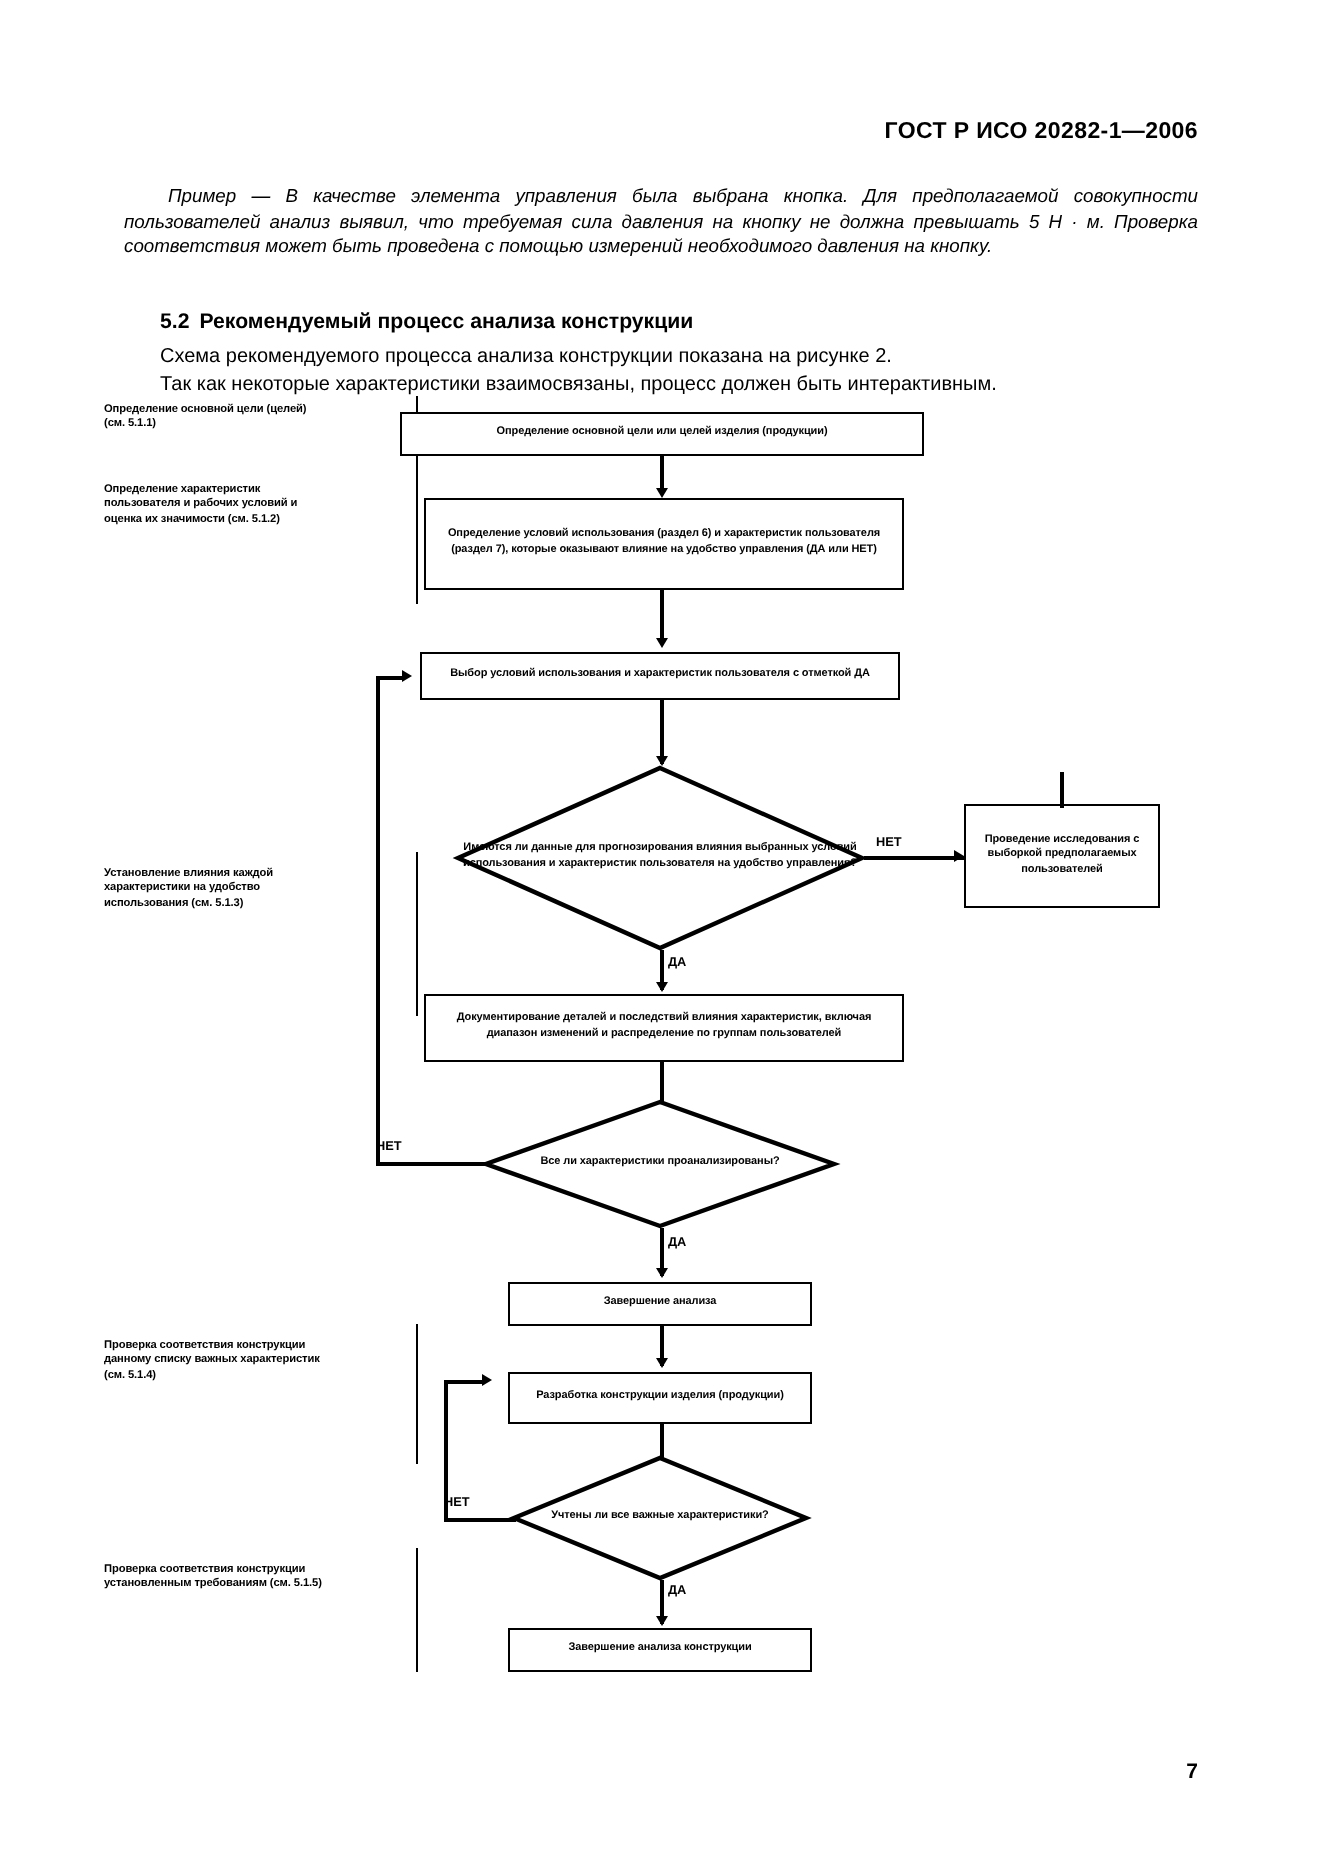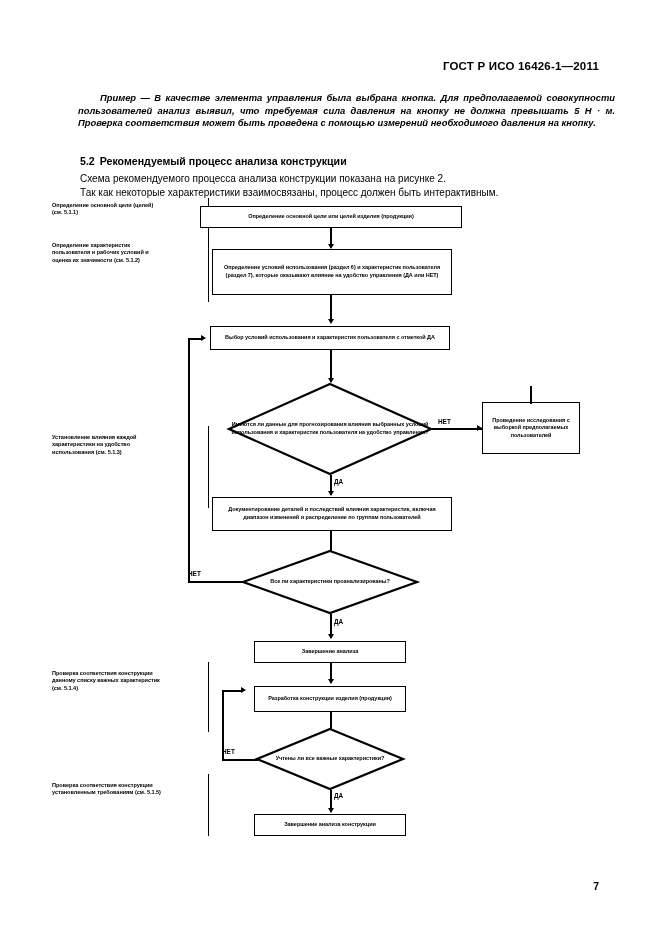--- a/index.html
+++ b/index.html
@@ -33,25 +33,24 @@
   }
 
   
   .example-note {
     position: absolute;
     top: 92px;
     left: 62px;
     width: 537px;
     font-size: 9.4px;
     font-style: italic;
-    font-weight: bold;
+    font-weight: normal;
     line-height: 12.6px;
     text-align: justify;
     text-indent: 22px;
-    margin-left: 16px;
   }
 
   .section-heading {
     position: absolute;
     top: 155px;
     left: 80px;
     font-size: 10.6px;
     font-weight: bold;
   }
   .section-heading .num { margin-right: 5px; text-align: right; }
@@ -175,21 +174,21 @@
     right: 62px;
     font-size: 10.5px;
     font-weight: bold;
   }
 </style>
 </head>
 <body>
 
 <div class="page">
 
-  <div class="doc-header">ГОСТ Р ИСО 16426-1—2011</div>
+  <div class="doc-header">ГОСТ Р ИСО 20282-1—2006</div>
 
   <div class="example-note">Пример — В качестве элемента управления была выбрана кнопка. Для предполагаемой совокупности пользователей анализ выявил, что требуемая сила давления на кнопку не должна превышать 5 Н · м. Проверка соответствия может быть проведена с помощью измерений необходимого давления на кнопку.</div>
 
   <div class="section-heading">
     <span class="num">5.2</span><span>Рекомендуемый процесс анализа конструкции</span>
   </div>
 
   <div class="body-line l1">Схема рекомендуемого процесса анализа конструкции показана на рисунке 2.</div>
   <div class="body-line l2">Так как некоторые характеристики взаимосвязаны, процесс должен быть интерактивным.</div>
 

